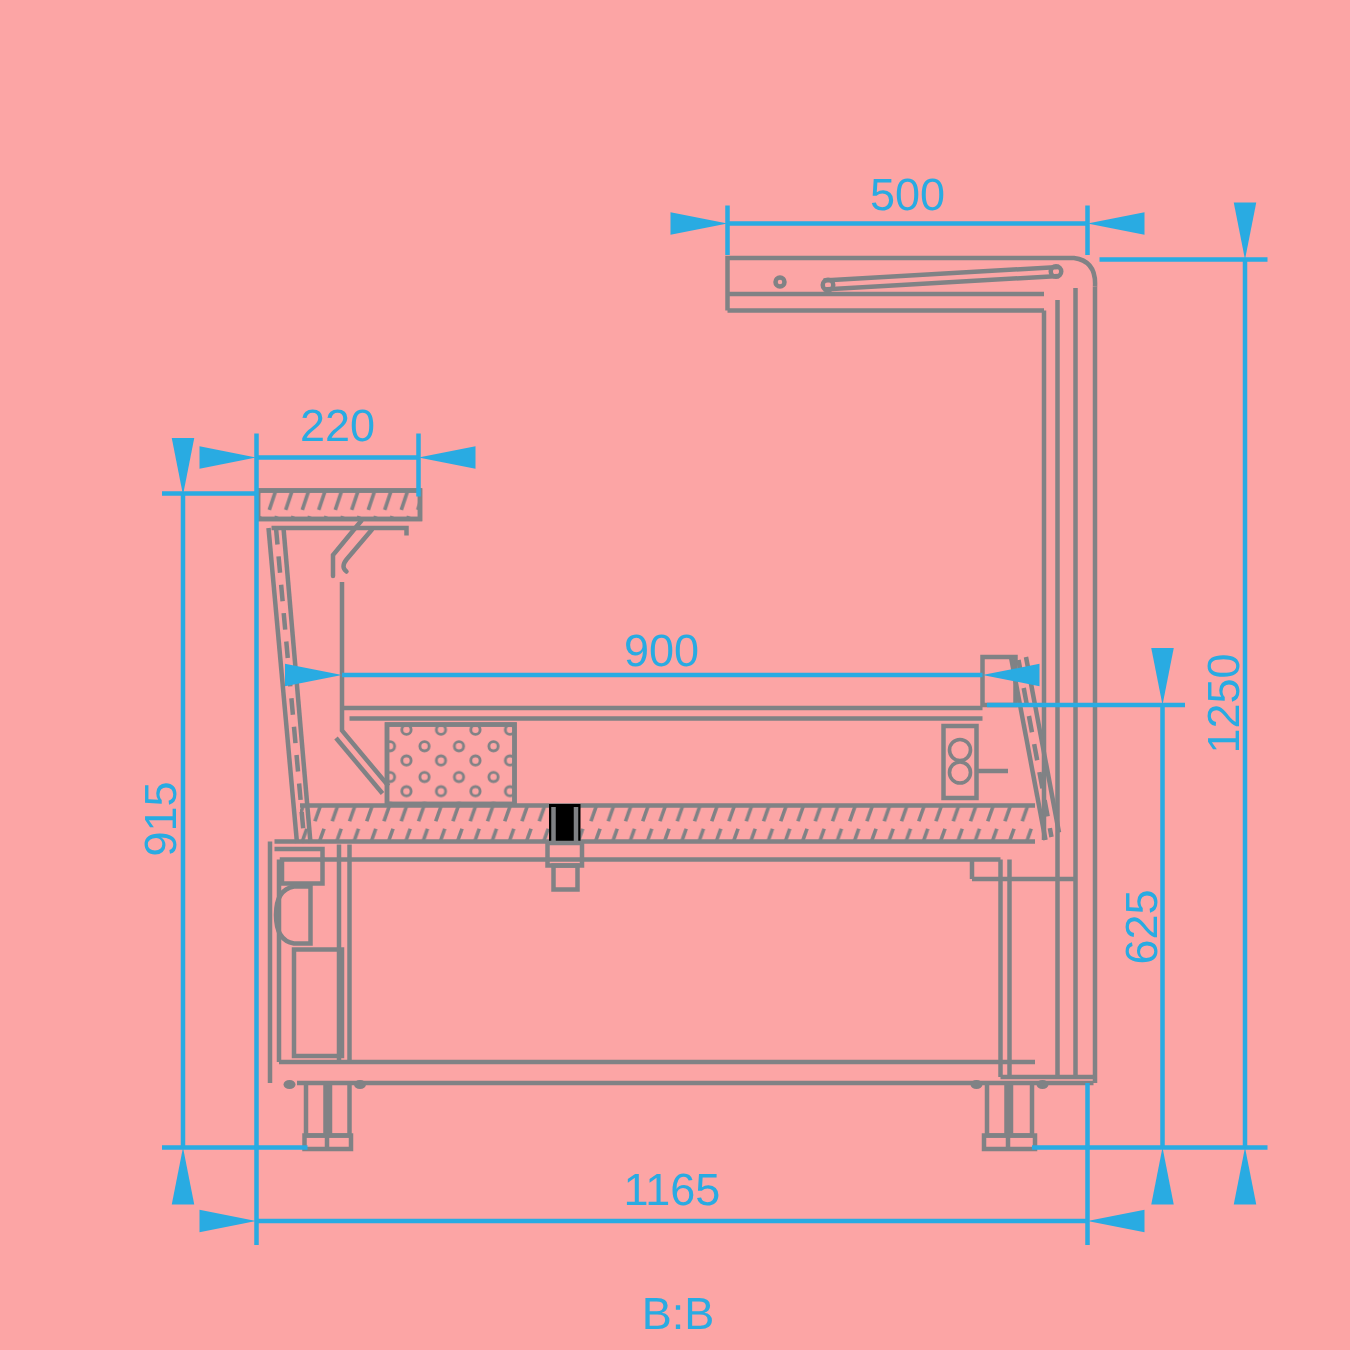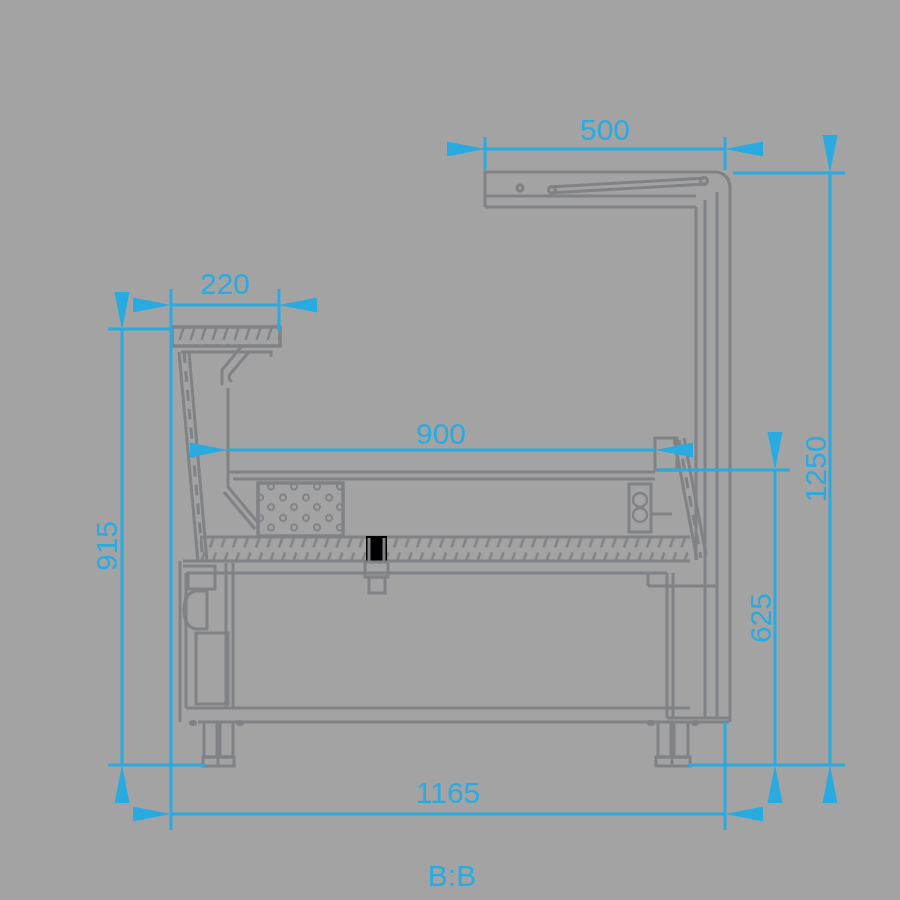--- a/index.html
+++ b/index.html
@@ -1,16 +1,16 @@
 <!DOCTYPE html>
 <html><head>
 <meta charset="utf-8">
 <style>
   html,body{margin:0;padding:0;background:#000;}
-  .stage{position:relative;width:900px;height:900px;background:#a3a3a3;overflow:hidden;}
+  .stage{position:relative;width:900px;height:900px;background:#fca5a5;overflow:hidden;}
   svg{display:block;width:900px;height:900px;}
   .gray{stroke:#808285;stroke-width:3;fill:none;}
   .grayfill{fill:#808285;stroke:none;}
   .blue{stroke:#29ABE2;stroke-width:3;fill:none;}
   .dash{stroke-dasharray:11 8;}
   text{font-family:"Liberation Sans","DejaVu Sans",sans-serif;font-size:30px;fill:#29ABE2;text-anchor:middle;}
 </style>
 </head>
 <body>
 

